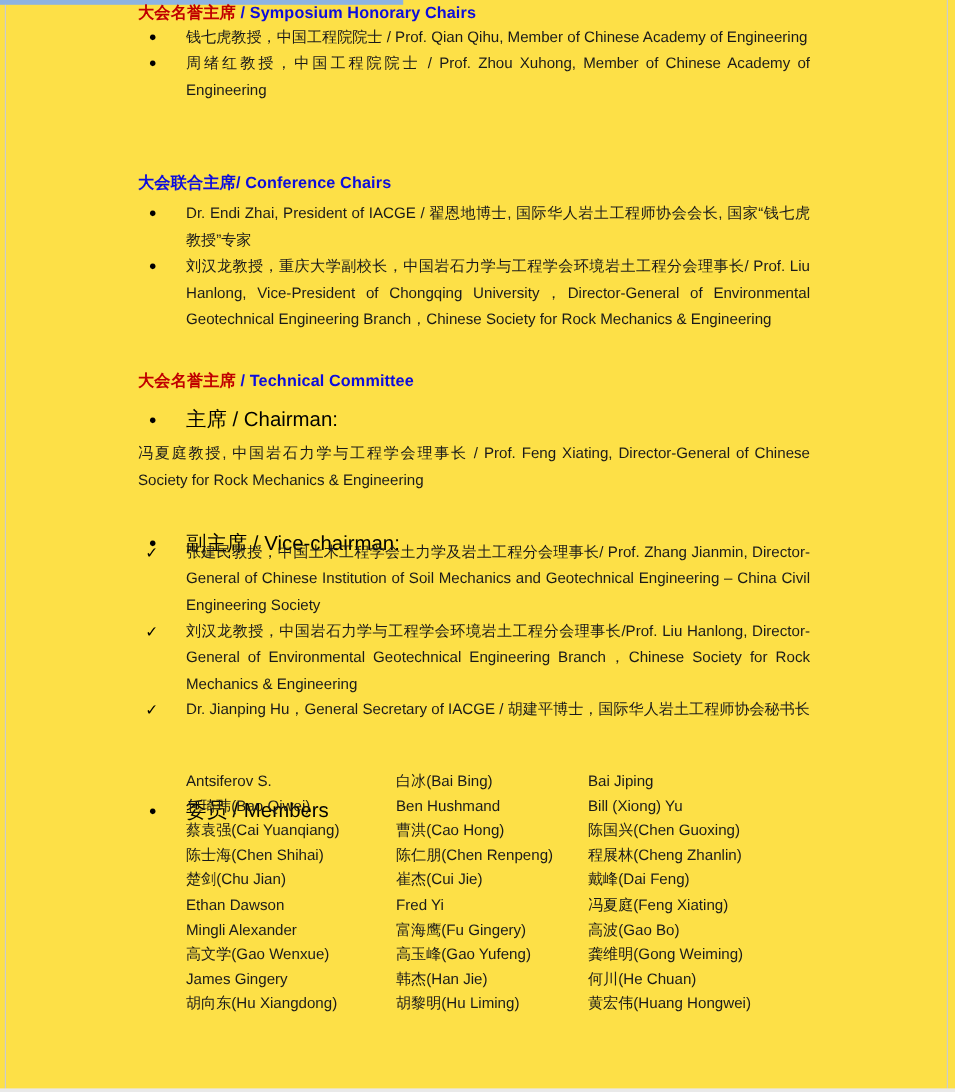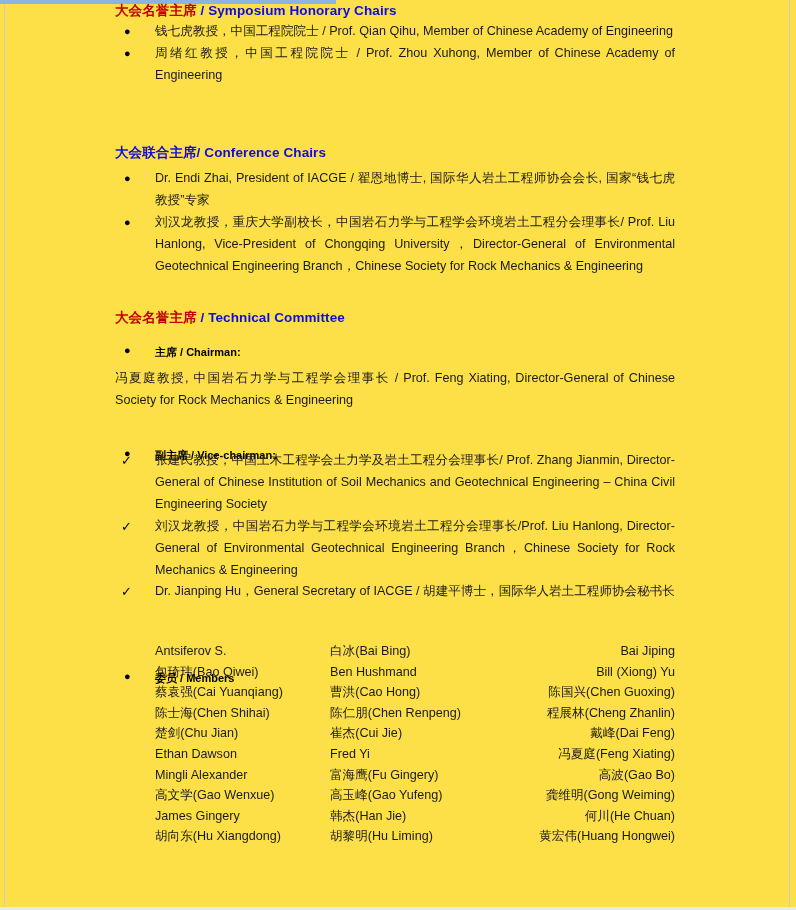--- a/index.html
+++ b/index.html
@@ -51,39 +51,39 @@
     text-align: justify; text-align-last: left;
     color: #1a1a1a;
   }
   .marker {
     position: absolute; left: 9px; top: 0;
     font-size: 11px; line-height: 21.9px; color: #000;
   }
   .marker.check { left: 6px; font-size: 13px; }
 
   .label-line {
-    font-size: 11px; font-weight: bold; color: #000;
+    font-size: 17px; font-weight: normal; color: #000;
     line-height: 16px; white-space: nowrap;
   }
   .label-li { position: relative; padding-left: 40px; }
   .label-li .marker { line-height: 16px; }
 
   table.members {
     border-collapse: collapse; table-layout: fixed;
     position: absolute; left: 40px; top: 641px;
     width: 520px;
   }
   table.members td {
     font-size: 12.6px; line-height: 20.6px;
     padding: 0; vertical-align: top; white-space: nowrap;
     overflow: hidden; color: #1a1a1a;
   }
   td.c1 { width: 175px; }
   td.c2 { width: 160px; }
-  td.c3 { width: 185px; text-align: right; }
+  td.c3 { width: 185px; }
 </style>
 </head>
 <body>
 
 <div class="page">
   <div class="top-strip"></div>
   <div class="border-left"></div>
   <div class="border-right"></div>
 
   <div class="content">

